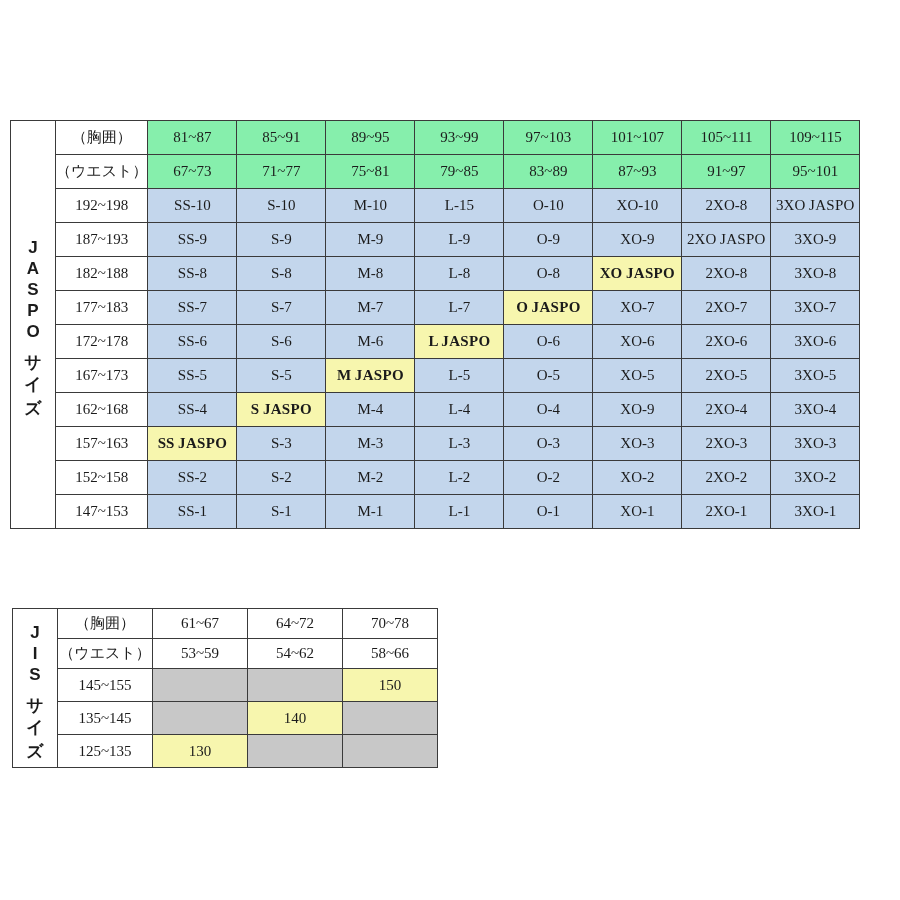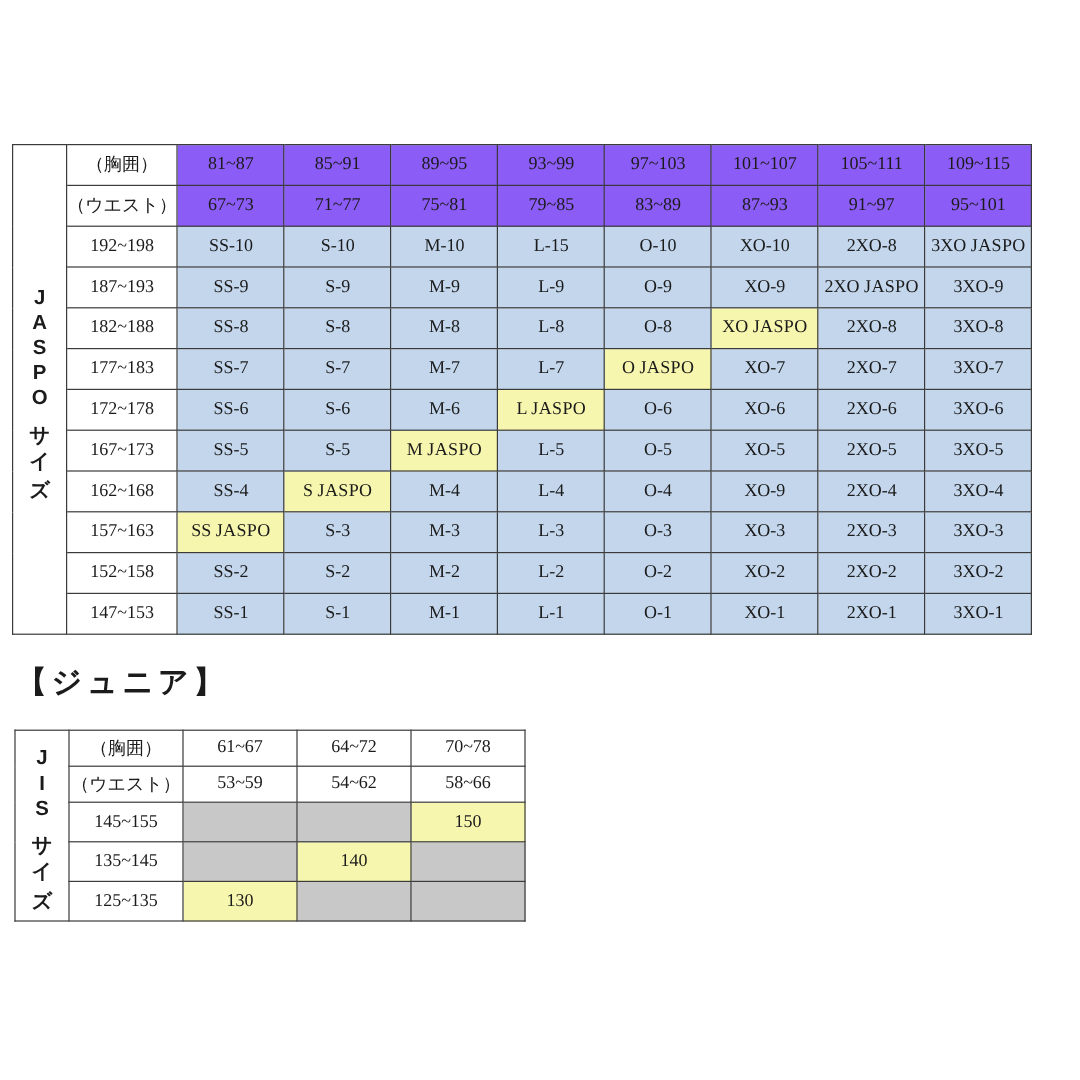--- a/index.html
+++ b/index.html
@@ -56,38 +56,38 @@
     letter-spacing: 2px;
     font-size: 17px;
     font-family: "Liberation Sans", sans-serif;
     font-weight: 700;
     line-height: 1;
     display: inline-block;
     padding: 2px 0;
   }
 
   .hdr-cell {
-    background: #8b5cf6;
+    background: #86efac;
     font-size: 14px;
     height: 32px;
   }
   .rowhdr {
     background: #ffffff;
     font-size: 15px;
     height: 33px;
     width: 88px;
   }
   .datacell {
     background: #c3d6ec;
     height: 33px;
     font-size: 15px;
   }
   .datacell.hl {
     background: #f7f6ae;
-    font-weight: 400;
+    font-weight: 700;
   }
   .datacell .sml {
     font-size: 15px;
     letter-spacing: 0.3px;
   }
   .col-size { width: 88px; }
 
   
   .junior-heading {
     position: absolute;
@@ -269,21 +269,20 @@
             <td class="datacell col-size">L-1</td>
             <td class="datacell col-size">O-1</td>
             <td class="datacell col-size">XO-1</td>
             <td class="datacell col-size">2XO-1</td>
             <td class="datacell col-size">3XO-1</td>
           </tr>
         </tbody>
     </table>
   </div>
 
-  <div class="junior-heading">【ジュニア】</div>
 
   <div class="jis-wrap">
     <table class="grid2">
       <tbody id="jis-body">
           <tr>
             <td class="jis-vlabel" rowspan="5"><span class="vlabel-inner">JISサイズ</span></td>
             <td class="jis-hdr">（胸囲）</td>
             <td class="jis-hdr">61~67</td>
             <td class="jis-hdr">64~72</td>
             <td class="jis-hdr">70~78</td>

